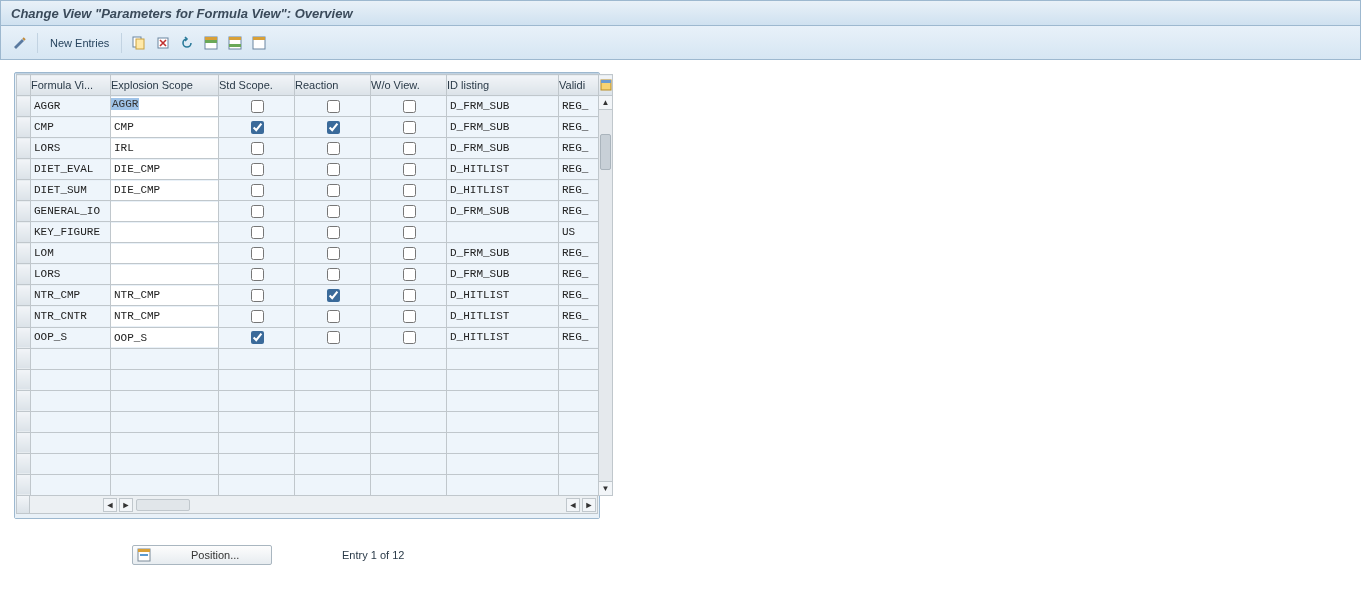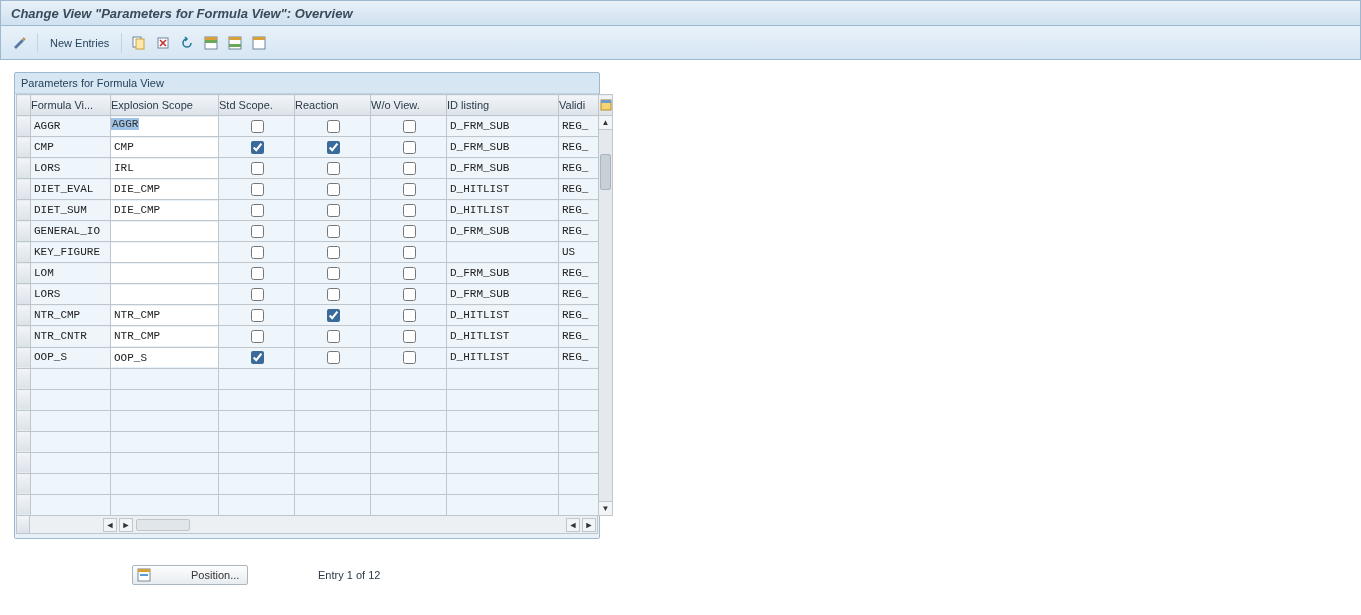--- a/index.html
+++ b/index.html
@@ -74,21 +74,21 @@
   .hscroll-strip { height:18px; display:flex; align-items:center; background:#ecf0f3; border:1px solid #c0c7cc; border-top:none; }
   .hscroll-strip .gap { width:13px; border-right:1px solid #c0c7cc; height:100%; background:linear-gradient(#f2f5f8,#dbe2e8);}
   .hscroll-strip .spacer { flex:0 0 72px; }
   .hscroll-strip .arrow { width:14px; height:14px; display:flex; align-items:center; justify-content:center; background:#f2f5f8; border:1px solid #c0c7cc; margin:0 1px; cursor:pointer; font-size:9px; color:#333; }
   .hscroll-strip .thumb-h { width:54px; height:12px; background:#e1e6ea; border:1px solid #c0c7cc; margin:0 2px; border-radius:2px; cursor:pointer; }
   .hscroll-strip .flex { flex:1; }
 
   
   .footer { margin-top:26px; margin-left:118px; display:flex; align-items:center; gap:70px; }
   .pos-btn {
-    width:116px; height:20px; background:linear-gradient(#fdfdfd,#e7ecf0);
+    width:140px; height:20px; background:linear-gradient(#fdfdfd,#e7ecf0);
     border:1px solid #a9b6c0; border-radius:2px; display:flex; align-items:center; cursor:pointer;
     padding-left:4px; gap:40px;
   }
   .pos-btn .ico { width:14px; height:14px; }
   .entry-txt { color:#2a3a48;text-align:right; }
 
   .svg-icon { display:block; }
 </style>
 </head>
 <body>
@@ -143,21 +143,20 @@
   <span class="icon-btn">
     <svg class="svg-icon" width="14" height="14">
           <rect x="1" y="1" width="12" height="12" fill="#fff" stroke="#6a85a0"></rect>
           <rect x="1" y="1" width="12" height="3" fill="#d8a038"></rect>
         </svg>
   </span>
 </div>
 
 <div class="body">
   <div class="panel">
-    <div class="panel-title">Parameters for Formula View</div>
     <div class="grid-outer">
       <table class="grid">
         <colgroup>
           <col class="col-sel">
               <col class="c-fv">
               <col class="c-es">
               <col class="c-chk">
               <col class="c-chk">
               <col class="c-chk">
               <col class="c-id">

